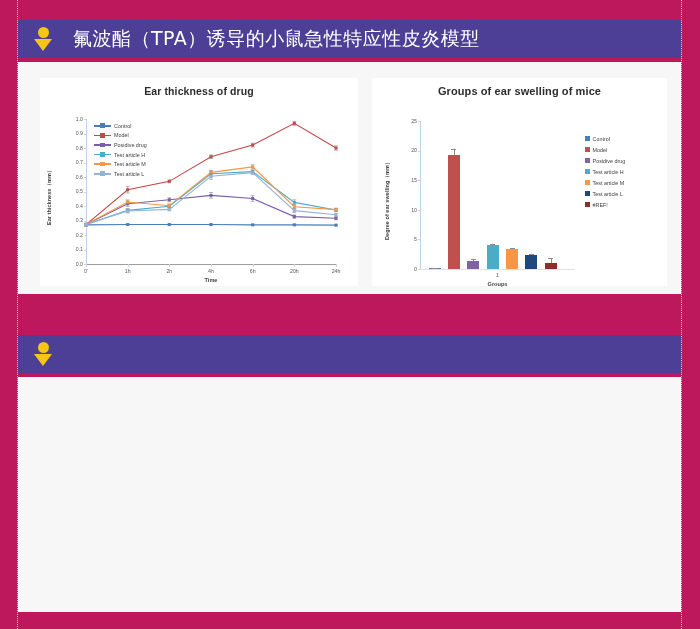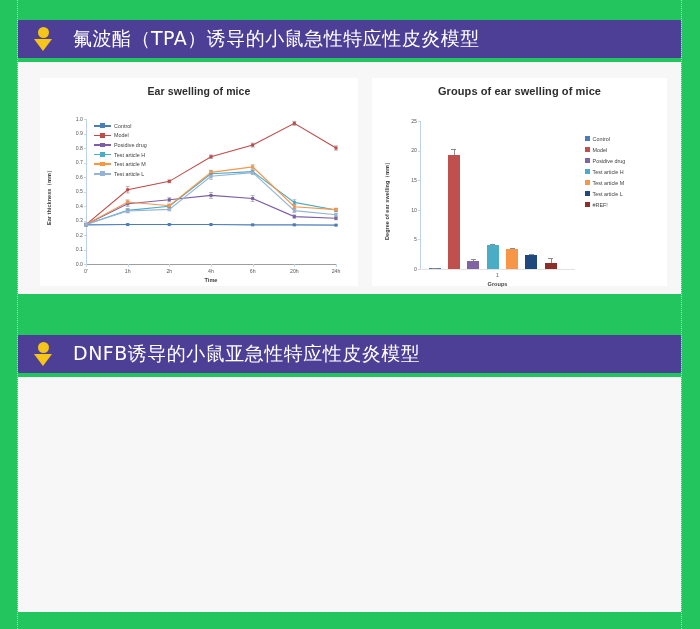--- a/index.html
+++ b/index.html
@@ -5,21 +5,21 @@
   * { box-sizing: border-box; margin: 0; padding: 0; }
   html, body {
     width: 700px; height: 629px;
     background: #ffffff;
     font-family: "Liberation Sans", sans-serif;
     overflow: hidden;
   }
   .page {
     position: relative;
     width: 700px; height: 629px;
-    background: #22c55e;
+    background: #be185d;
     padding-left: 36px;
   }
   
   .page-frame-l, .page-frame-r {
     position: absolute; top: 0; bottom: 0; width: 1px;
     border-left: 1px dotted #cfcfcf;
   }
   .page-frame-l { left: 17px; }
   .page-frame-r { left: 681px; }
 
@@ -133,21 +133,21 @@
     <div class="hdr">
       <div class="hdr-icon">
         <div class="dot"></div>
           <div class="chev"></div>
       </div>
       <div class="hdr-title">氟波酯（TPA）诱导的小鼠急性特应性皮炎模型</div>
     </div>
     <div class="panel"></div>
 
     <div class="card card-tl">
-      <div class="chart-title">Ear swelling of mice</div>
+      <div class="chart-title">Ear thickness of drug</div>
       <div class="plot" id="plot0">
           <div class="axis-line" style="left:46px;top:22px;width:1px;height:145px;"></div>
           <div class="axis-line" style="left:46px;top:167px;width:250px;height:1px;background:#9e9e9e;"></div>
           <div class="ytick" style="left:20px;top:163.8px;width:23px;">0.0</div>
           <div class="tickmark" style="left:43.5px;top:167px;width:2.5px;height:1px;"></div>
           <div class="ytick" style="left:20px;top:149.3px;width:23px;">0.1</div>
           <div class="tickmark" style="left:43.5px;top:152.5px;width:2.5px;height:1px;"></div>
           <div class="ytick" style="left:20px;top:134.8px;width:23px;">0.2</div>
           <div class="tickmark" style="left:43.5px;top:138px;width:2.5px;height:1px;"></div>
           <div class="ytick" style="left:20px;top:120.3px;width:23px;">0.3</div>
@@ -545,18 +545,17 @@
         </div>
     </div>
   </div>
 
   <div class="section sec2">
     <div class="hdr">
       <div class="hdr-icon">
         <div class="dot"></div>
           <div class="chev"></div>
       </div>
-      <div class="hdr-title">DNFB诱导的小鼠亚急性特应性皮炎模型</div>
     </div>
     <div class="panel"></div>
 
   </div>
 </div>
 
 </body></html>

